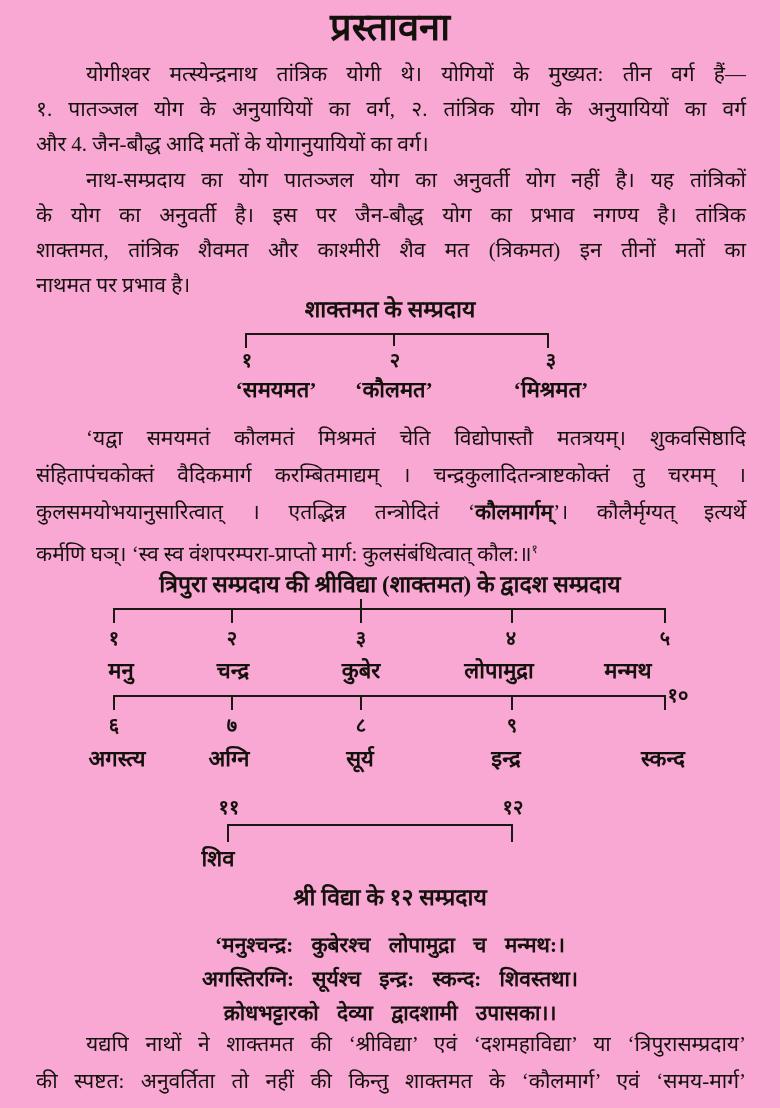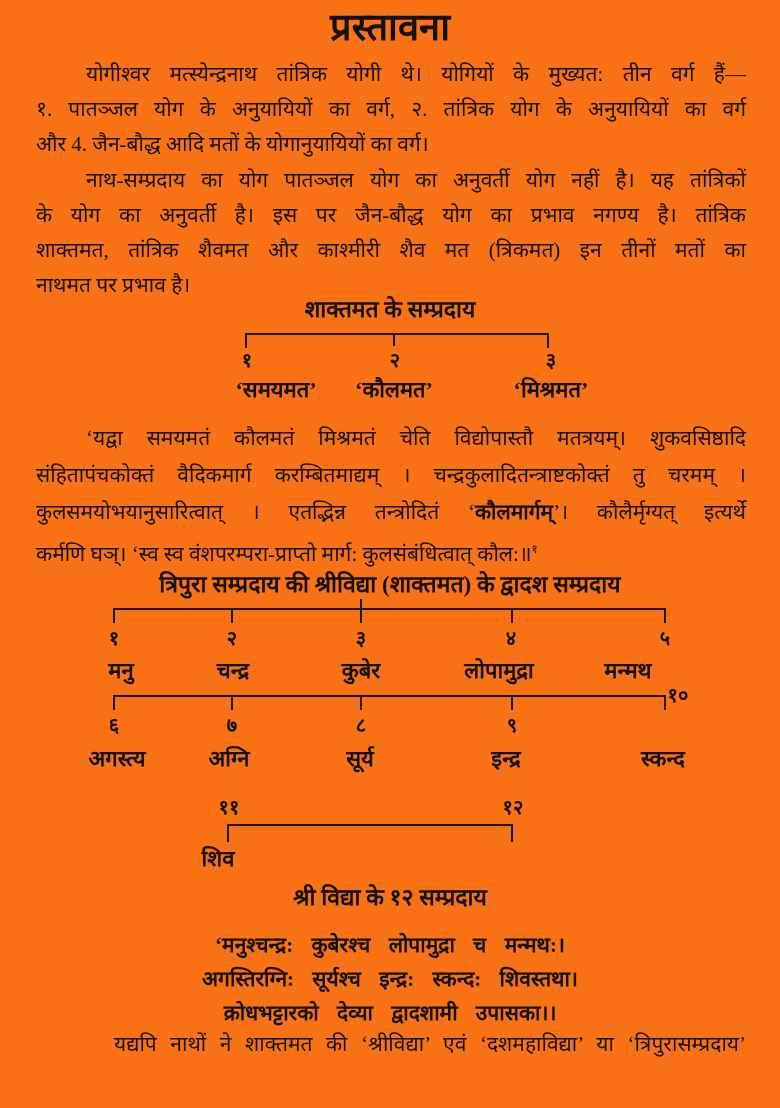--- a/index.html
+++ b/index.html
@@ -1,38 +1,38 @@
 <!DOCTYPE html>
 <html><head>
 <meta charset="utf-8">
 <style>
   html,body{margin:0;padding:0;background:#e8e6e2;}
   .page{
     position:relative;
     width:780px;height:1108px;
     margin:0 auto;
-    background:#f97316;
+    background:#f9a8d4;
     color:#14110d;
     font-family:"Liberation Serif","DejaVu Serif",serif;
     overflow:hidden;
   }
   .title{
     position:absolute;top:2px;left:0;width:100%;
     text-align:center;font-size:38px;line-height:50px;font-weight:bold;
   }
   .para{position:absolute;left:36px;width:710px;font-size:21px;}
   .pl{line-height:35px;}
   .just{text-align:justify;text-align-last:justify;}
   .ind{padding-left:50px;}
   .p1{top:57px;}
   .p2{top:163px;}
   .sk{top:420px;}
   .sk .pl{line-height:37px;}
   .closing{top:1026px;}
-  .closing .pl{line-height:37px;margin-left:28px;}
+  .closing .pl{line-height:37px;}
   .dgh{
     position:absolute;left:0;width:100%;text-align:center;
     font-weight:bold;font-size:23px;line-height:28px;
   }
   .ln{position:absolute;background:#1b1813;}
   .cx{position:absolute;transform:translateX(-50%);white-space:nowrap;}
   .dg-num{font-size:20px;font-weight:bold;line-height:24px;}
   .dg-name{font-size:22px;font-weight:bold;line-height:26px;}
   .shl{
     position:absolute;left:0;width:100%;text-align:center;
@@ -124,15 +124,16 @@
   <div class="ln" style="left:511px;top:824px;width:2px;height:18px;"></div>
   <div class="cx dg-name" style="left:218px;top:846px;">शिव</div>
 
   <div class="dgh" style="top:884px;">श्री विद्या के १२ सम्प्रदाय</div>
   <div class="shl" style="top:928px;">‘मनुश्चन्द्र: कुबेरश्च लोपामुद्रा च मन्मथ:।</div>
   <div class="shl" style="top:962px;">अगस्तिरग्नि: सूर्यश्च इन्द्र: स्कन्द: शिवस्तथा।</div>
   <div class="shl" style="top:996px;">क्रोधभट्टारको देव्या द्वादशामी उपासका।।</div>
 
   <div class="para closing">
     <div class="pl just ind">यद्यपि नाथों ने शाक्तमत की ‘श्रीविद्या’ एवं ‘दशमहाविद्या’ या ‘त्रिपुरासम्प्रदाय’</div>
+    <div class="pl just">की स्पष्टत: अनुवर्तिता तो नहीं की किन्तु शाक्तमत के ‘कौलमार्ग’ एवं ‘समय-मार्ग’</div>
   </div>
 
 </div>
 
 </body></html>

